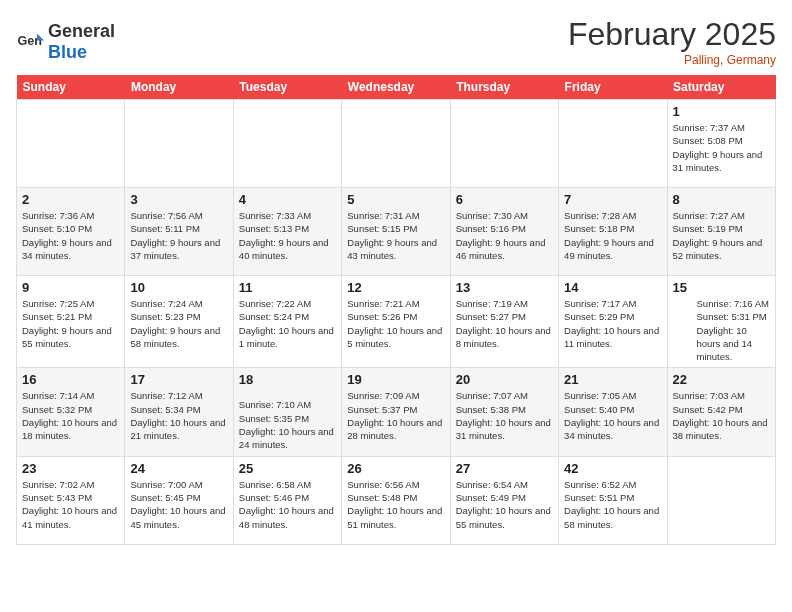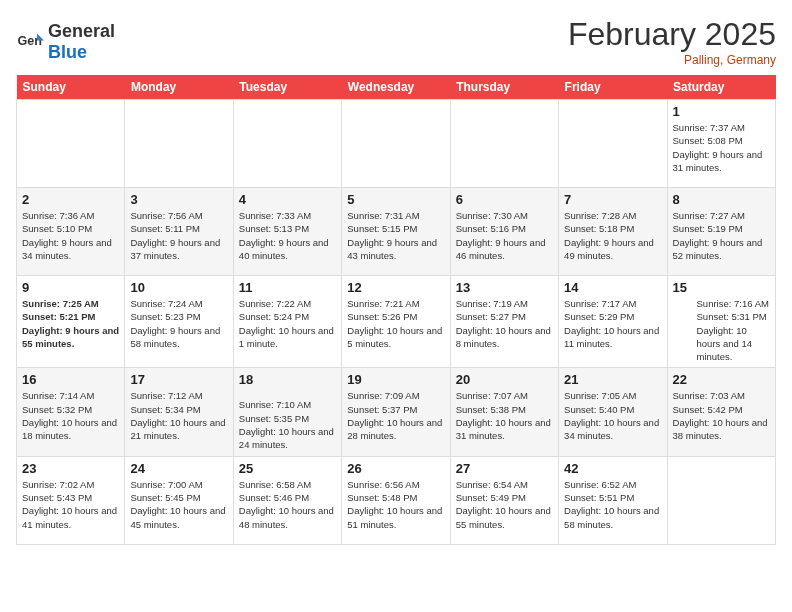--- a/index.html
+++ b/index.html
@@ -165,21 +165,21 @@
         <td>
           <span class="day-num">8</span>
           <div class="day-info" style="white-space: pre-line;">Sunrise: 7:27 AM
 Sunset: 5:19 PM
 Daylight: 9 hours and 52 minutes.</div>
         </td>
       </tr>
       <tr>
         <td>
           <span class="day-num">9</span>
-          <div class="day-info" style="white-space: pre-line; font-weight: bold;">Sunrise: 7:25 AM
+          <div class="day-info" style="white-space: pre-line;">Sunrise: 7:25 AM
 Sunset: 5:21 PM
 Daylight: 9 hours and 55 minutes.</div>
         </td>
         <td>
           <span class="day-num">10</span>
           <div class="day-info" style="white-space: pre-line;">Sunrise: 7:24 AM
 Sunset: 5:23 PM
 Daylight: 9 hours and 58 minutes.</div>
         </td>
         <td>

